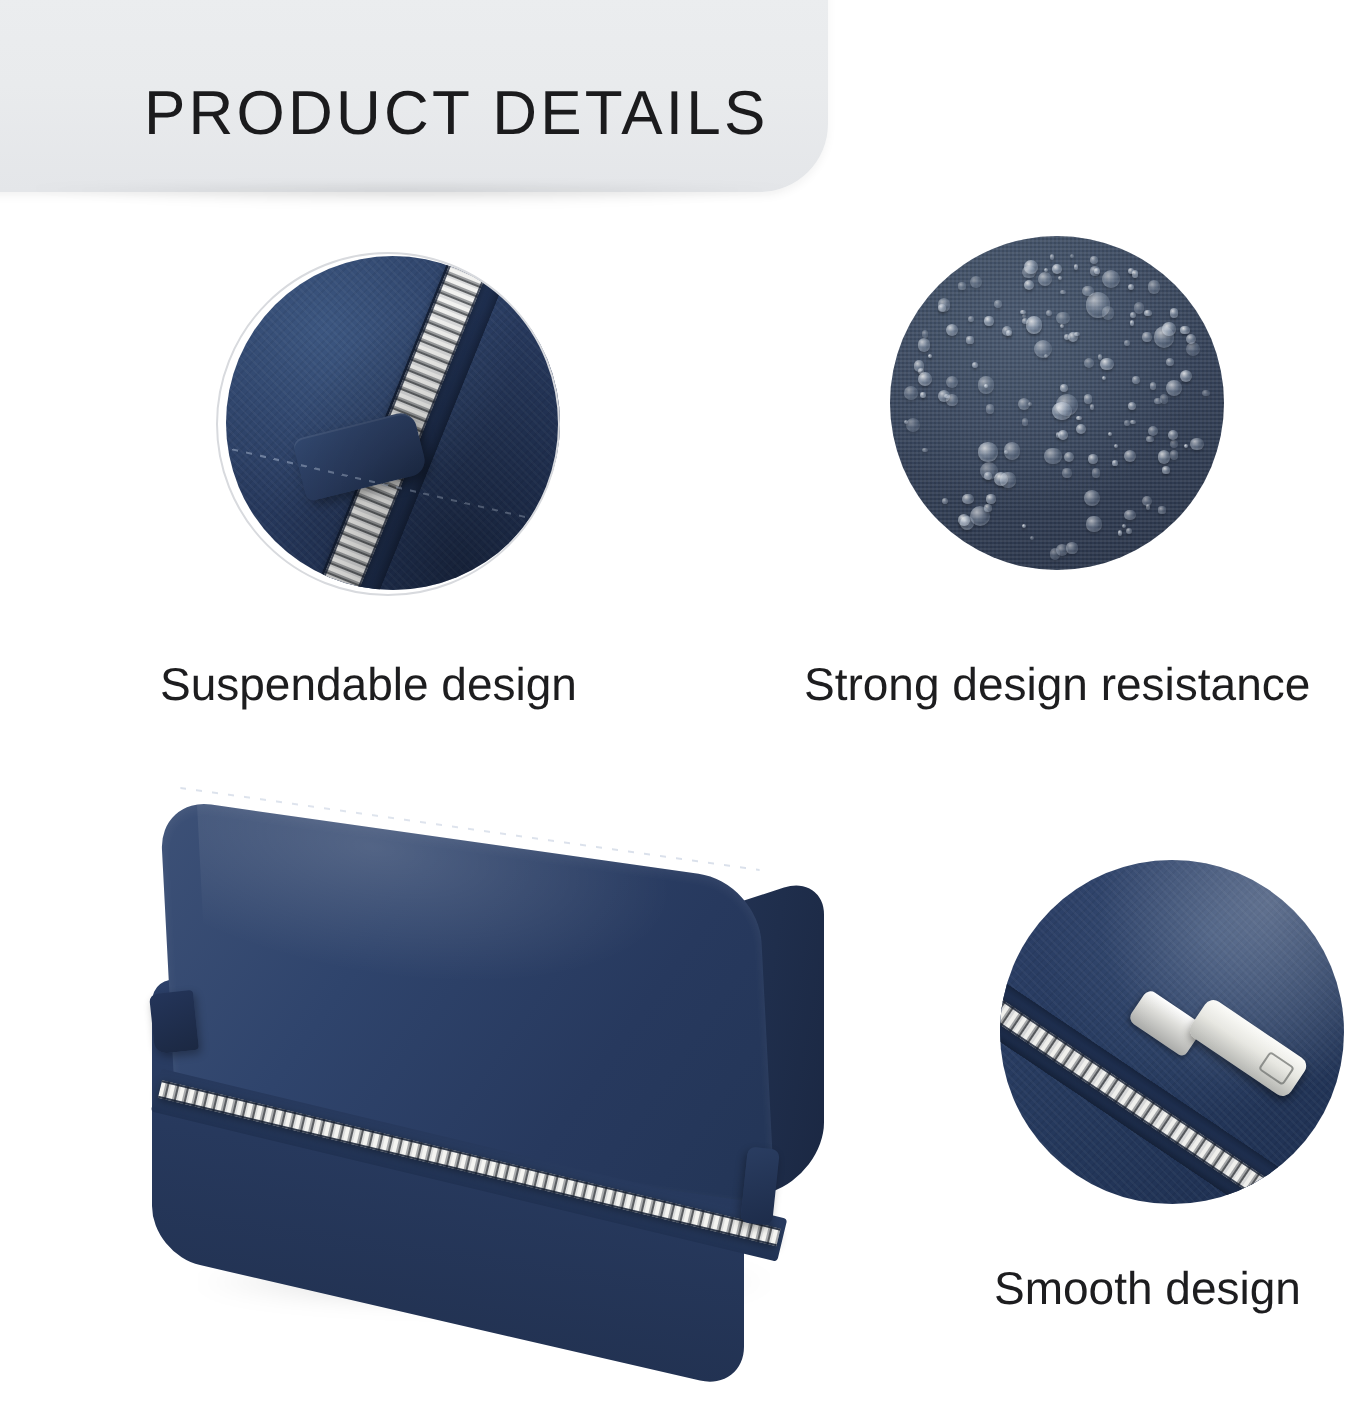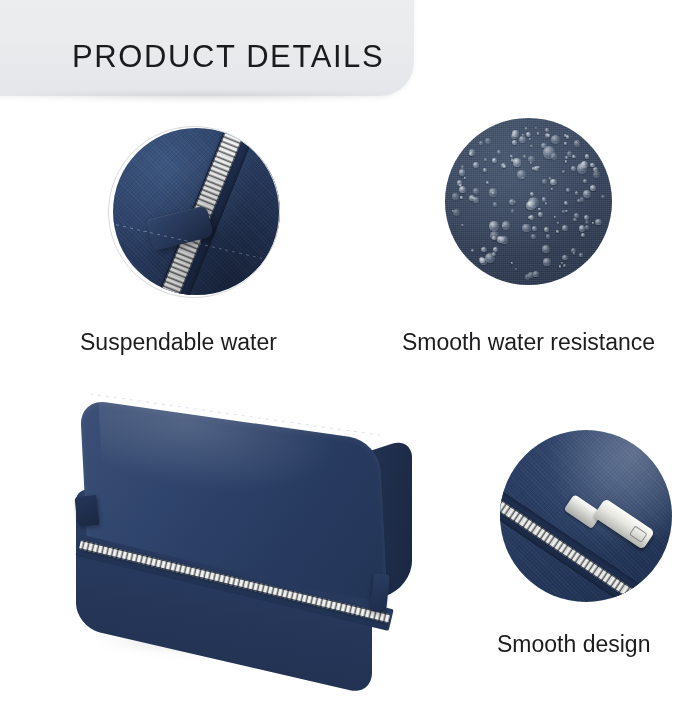--- a/index.html
+++ b/index.html
@@ -325,21 +325,21 @@
 
 <div class="circle-photo" id="circle-suspendable">
   <div class="weave"></div>
   <div class="c1-zip-tape"></div>
   <div class="c1-zip-teeth"></div>
   <div class="c1-loop"></div>
   <div class="c1-seam"></div>
   <div class="c1-shadow"></div>
 </div>
 <div class="circle-ring" style="left:108px; top:126px; width:172px; height:172px;"></div>
-<div class="caption" id="caption-suspendable">Suspendable water</div>
+<div class="caption" id="caption-suspendable">Suspendable design</div>
 
 <div class="circle-photo" id="circle-water">
   <div class="water-weave"></div>
   <div id="water-drops">
       <div class="drop" style="left: 82.8578px; top: 98.0294px; width: 2.53642px; height: 2.53642px; opacity: 0.75;"></div>
       <div class="drop" style="left: 128.122px; top: 99.5438px; width: 3.8872px; height: 3.8872px; opacity: 0.66;"></div>
       <div class="drop" style="left: 144.817px; top: 67.4192px; width: 5.96028px; height: 5.96028px; opacity: 0.94;"></div>
       <div class="drop" style="left: 120.507px; top: 17.4924px; width: 3.6627px; height: 3.6627px; opacity: 0.99;"></div>
       <div class="drop" style="left: 67.5924px; top: 39.7193px; width: 8.91931px; height: 8.91931px; opacity: 0.62;"></div>
       <div class="drop" style="left: 100.128px; top: 15.0981px; width: 4.56986px; height: 4.56986px; opacity: 0.69;"></div>
@@ -482,21 +482,21 @@
       <div class="drop" style="left: 96.7949px; top: 126.865px; width: 8.23817px; height: 8.23817px; opacity: 0.68;"></div>
       <div class="drop" style="left: 77.3979px; top: 59.3162px; width: 2.05383px; height: 2.05383px; opacity: 0.51;"></div>
       <div class="drop" style="left: 34.1965px; top: 139.185px; width: 5.69789px; height: 5.69789px; opacity: 0.9;"></div>
       <div class="drop" style="left: 81.2752px; top: 82.6847px; width: 9.28078px; height: 9.28078px; opacity: 0.91;"></div>
       <div class="drop" style="left: 65.8887px; top: 41.2254px; width: 2.72615px; height: 2.72615px; opacity: 0.78;"></div>
       <div class="drop" style="left: 134.393px; top: 135.458px; width: 3.23255px; height: 3.23255px; opacity: 0.61;"></div>
       <div class="drop" style="left: 147.723px; top: 48.8397px; width: 5.52094px; height: 5.52094px; opacity: 0.79;"></div>
       <div class="drop" style="left: 137.916px; top: 71.6824px; width: 8.05945px; height: 8.05945px; opacity: 0.76;"></div>
     </div>
 </div>
-<div class="caption" id="caption-water">Smooth water resistance</div>
+<div class="caption" id="caption-water">Strong design resistance</div>
 
 <div id="product-bag">
   <div class="bag-shadow"></div>
   <div class="bag-side"></div>
   <div class="bag-front"></div>
   <div class="bag-top"></div>
   <div class="bag-seam-top"></div>
   <div class="bag-highlight"></div>
   <div class="bag-loop-left"></div>
   <div class="bag-zipper-tape"></div>

